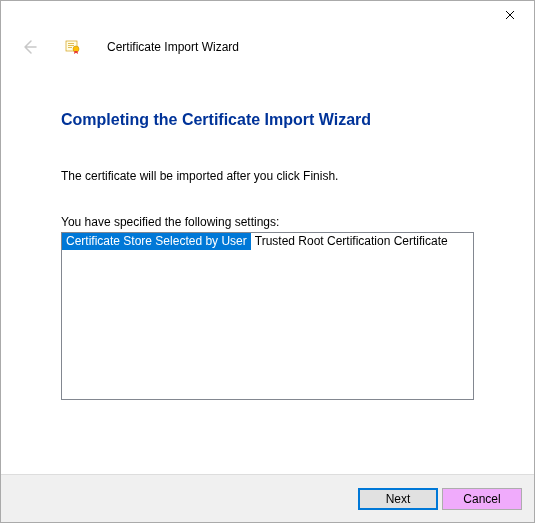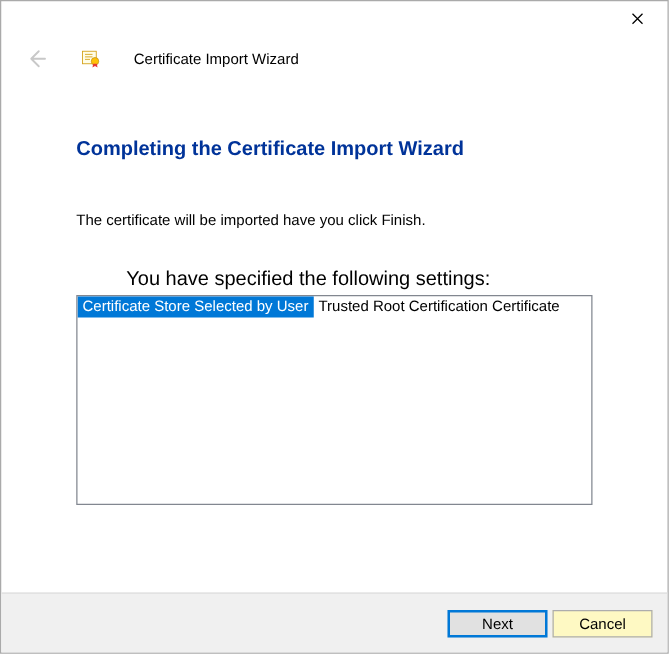--- a/index.html
+++ b/index.html
@@ -59,23 +59,22 @@
       font-weight: 600;
       color: #003399;
       margin-top: 34px;
       margin-bottom: 40px;
     }
     .desc {
       font-size: 12px;
       margin-bottom: 32px;
     }
     .settings-label {
-      font-size: 16px;
+      font-size: 12px;
       margin-bottom: 3px;
-      margin-left: 40px;
     }
     .settings-box {
       border: 1px solid #828790;
       width: 100%;
       height: 168px;
       background: #fff;
       overflow: hidden;
     }
     .settings-table {
       border-collapse: collapse;
@@ -105,21 +104,21 @@
       display: flex;
       justify-content: flex-end;
       align-items: center;
       padding-right: 12px;
       gap: 4px;
     }
     .btn {
       min-width: 80px;
       height: 22px;
       border: 1px solid #adadad;
-      background: #fef9c3;
+      background: #f0abfc;
       font-size: 12px;
       font-family: inherit;
       padding: 0 10px;
       cursor: pointer;
     }
     .btn.primary {
       border: 2px solid #0078d7;
       background: #e1e1e1;
     }
   </style>
@@ -146,21 +145,21 @@
     <line x1="3" y1="6.5" x2="9" y2="6.5" stroke="#d4a017" stroke-width="0.7"></line>
     <line x1="3" y1="8.5" x2="7" y2="8.5" stroke="#d4a017" stroke-width="0.7"></line>
     <circle cx="11" cy="10" r="3" fill="#ffc107" stroke="#b8860b" stroke-width="0.5"></circle>
     <path d="M9.5 12 L9 15 L11 13.8 L13 15 L12.5 12" fill="#e53935"></path>
   </svg>
   <span class="wizard-name">Certificate Import Wizard</span>
 </div>
 
 <div class="content">
   <h1 class="heading">Completing the Certificate Import Wizard</h1>
-  <p class="desc">The certificate will be imported have you click Finish.</p>
+  <p class="desc">The certificate will be imported after you click Finish.</p>
   <p class="settings-label">You have specified the following settings:</p>
   <div class="settings-box">
     <table class="settings-table">
       <tbody>
           <tr>
         <td>Certificate Store Selected by User</td>
         <td>Trusted Root Certification Certificate</td>
       </tr>
     </tbody>
       </table>

